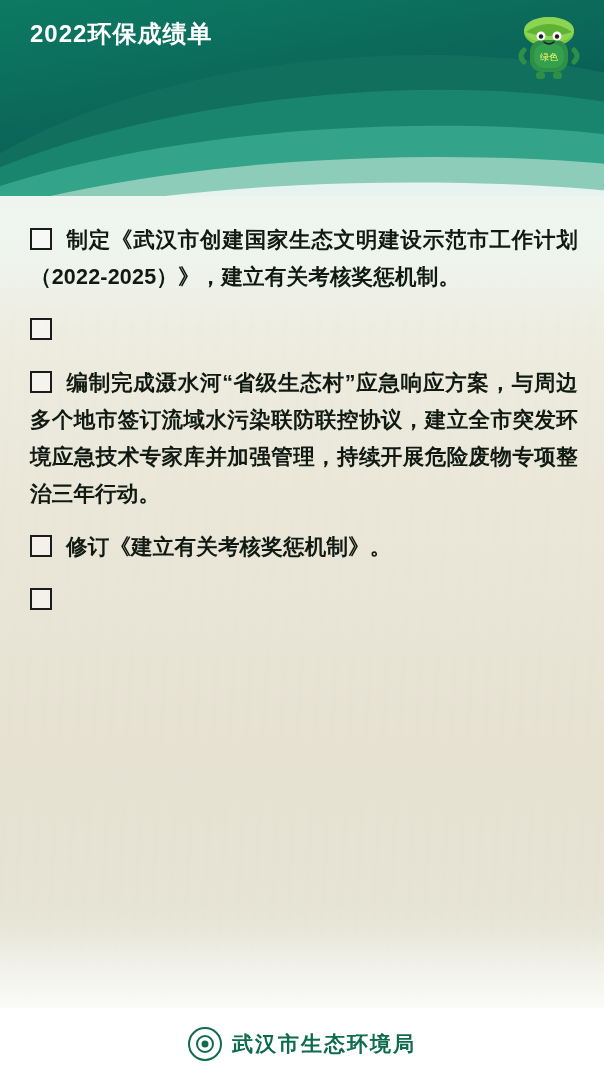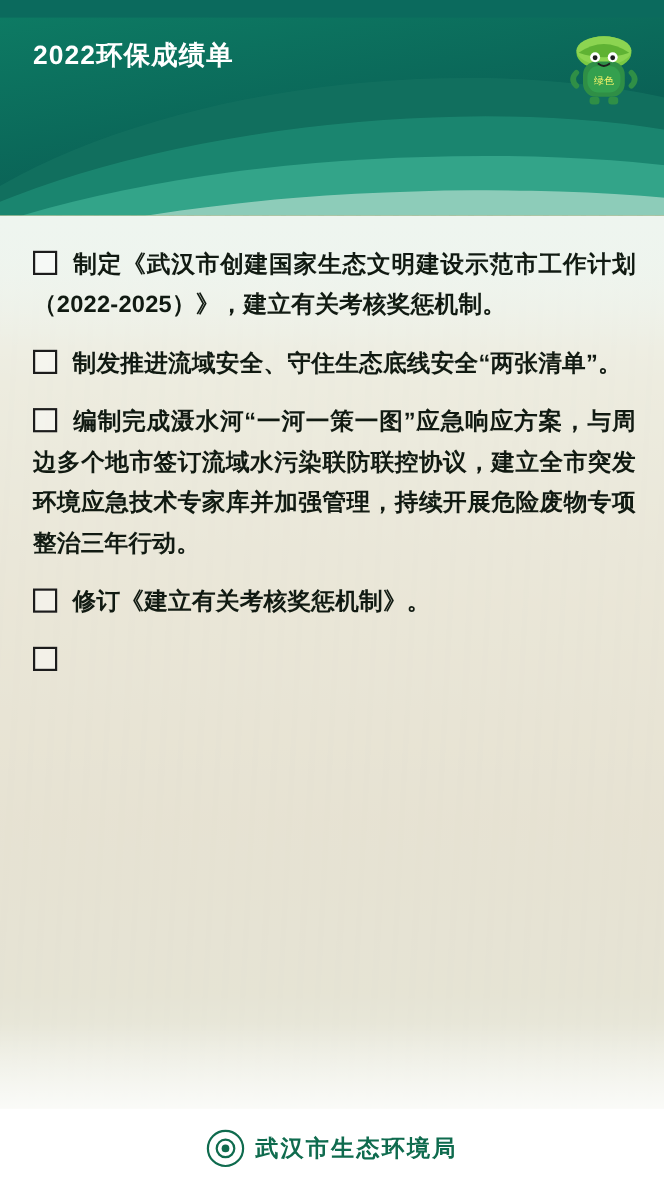--- a/index.html
+++ b/index.html
@@ -17,21 +17,21 @@
     position: relative;
     width: 604px;
     height: 1080px;
     overflow: hidden;
     background: #0b6a5d;
   }
 
   
   .header {
     position: absolute;
-    left: 0; top: 16px;
+    left: 0; top: 0;
     width: 604px;
     height: 210px;
     overflow: hidden;
     background: linear-gradient(170deg, #0d7a63 0%, #0a6256 55%, #0b5f54 100%);
     text-align: right;
   }
   .header-wave-a {
     position: absolute;
     left: -120px;
     top: 60px;
@@ -270,24 +270,24 @@
     <div class="forest"></div>
     <div class="forest-veil"></div>
     <div class="forest-top-fade"></div>
     <div class="forest-bottom-fade"></div>
 
     <div class="list">
       <div class="item">
         <span class="checkbox"></span><span class="item-text">制定《武汉市创建国家生态文明建设示范市工作计划（2022-2025）》，建立有关考核奖惩机制。</span>
       </div>
       <div class="item">
-        <span class="checkbox"></span><span class="item-text">制发推进流域安全、守住生态底线安全“两张清单”。</span>
-      </div>
-      <div class="item">
-        <span class="checkbox"></span><span class="item-text">编制完成滠水河“一河一策一图”应急响应方案，与周边多个地市签订流域水污染联防联控协议，建立全市突发环境应急技术专家库并加强管理，持续开展危险废物专项整治三年行动。</span>
+        <span class="checkbox"></span>
+      </div>
+      <div class="item">
+        <span class="checkbox"></span><span class="item-text">编制完成滠水河“省级生态村”应急响应方案，与周边多个地市签订流域水污染联防联控协议，建立全市突发环境应急技术专家库并加强管理，持续开展危险废物专项整治三年行动。</span>
       </div>
       <div class="item">
         <span class="checkbox"></span><span class="item-text">修订《建立有关考核奖惩机制》。</span>
       </div>
       <div class="item">
         <span class="checkbox"></span>
       </div>
     </div>
   </div>
 

